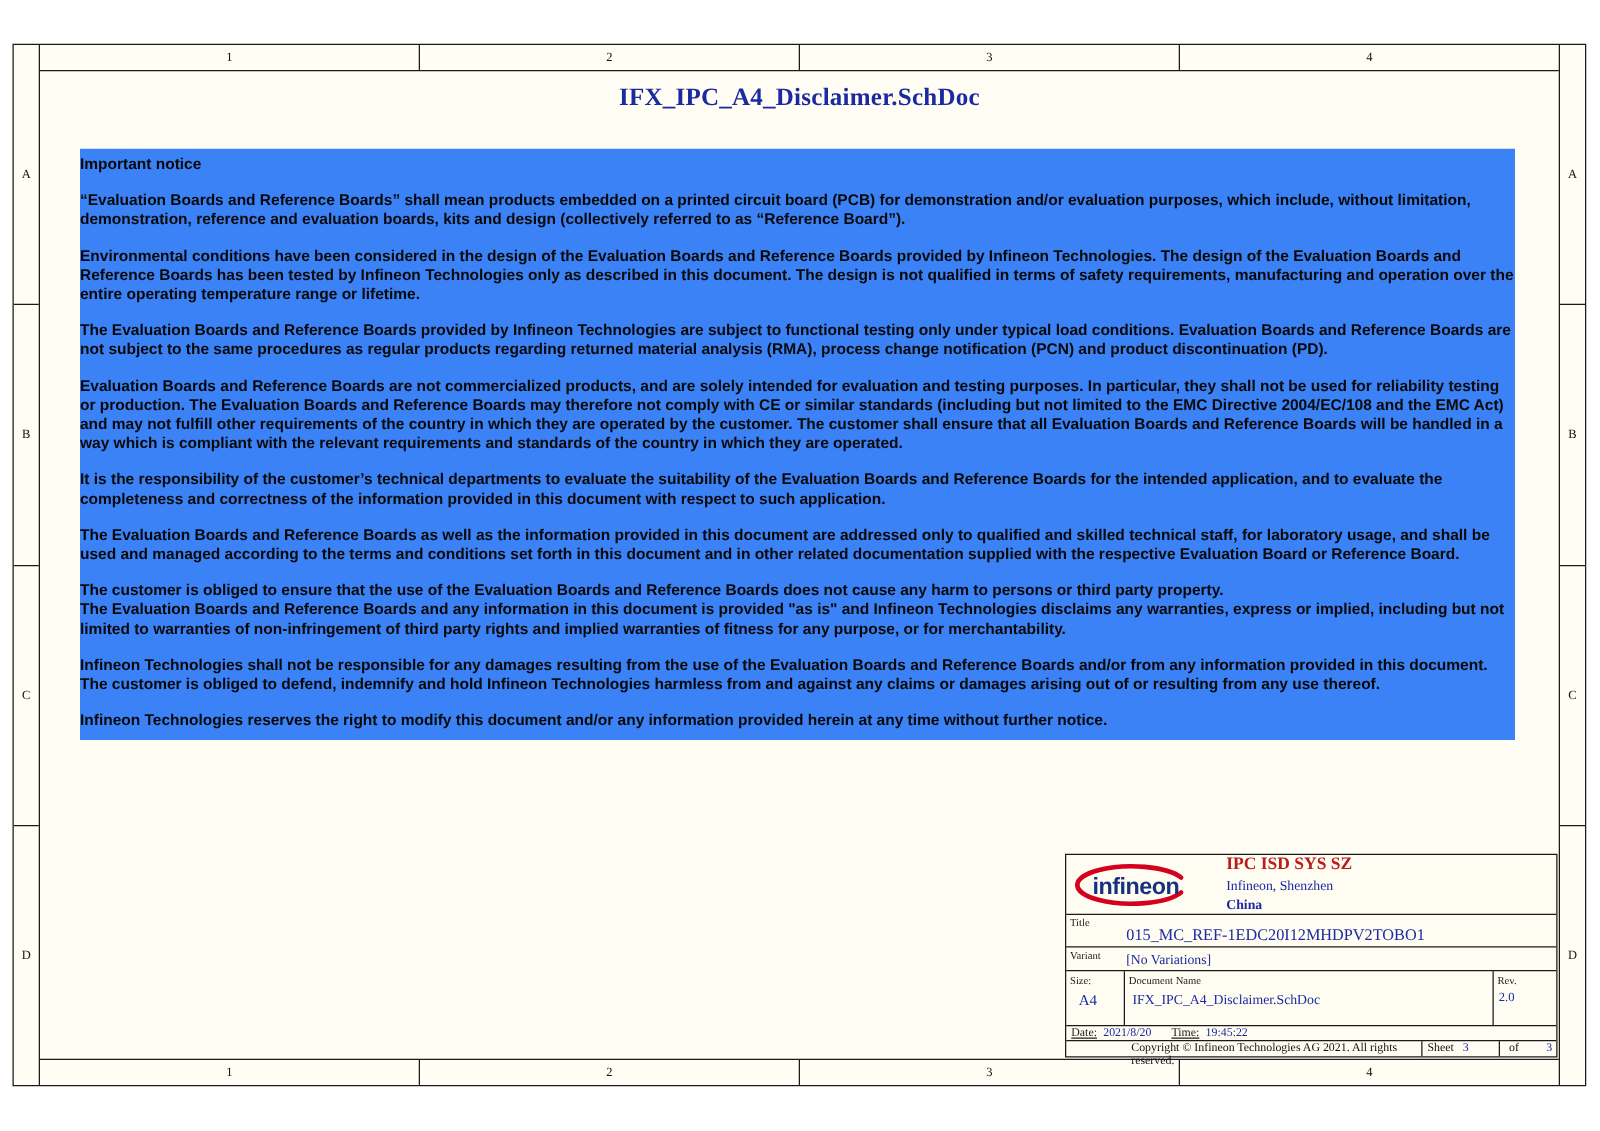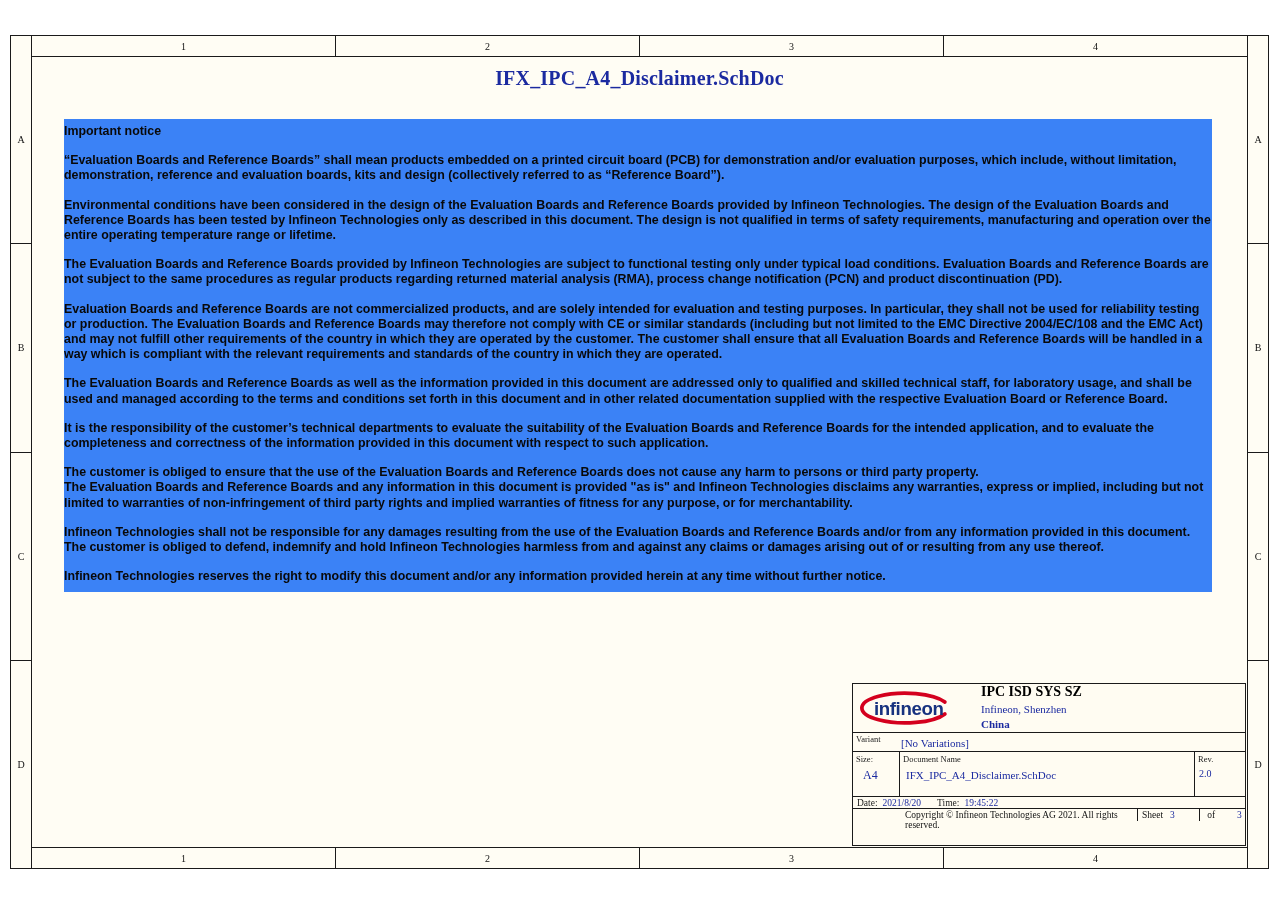--- a/index.html
+++ b/index.html
@@ -65,30 +65,30 @@
 
   .col { position: relative; height: 100%; }
   .col-size { width: 47px; border-right: 1px solid #1a1a1a; }
   .col-doc { flex: 1; border-right: 1px solid #1a1a1a; }
   .col-rev { width: 50px; }
   .col .lbl { position: absolute; top: 2px; left: 3px; }
   .col-size .val { position: absolute; top: 16px; left: 10px; font-size: 12px; }
   .col-doc .val { position: absolute; top: 17px; left: 6px; font-size: 11px; }
   .col-rev .val { position: absolute; top: 16px; left: 4px; font-size: 10px; }
 
-  .tb-date-row .lbl { font-size: 9.5px; }
+  .tb-date-row .lbl { font-size: 9.5px; text-decoration: underline; }
   .tb-date-row .val { margin-left: 5px; }
   .tb-date-row .time-lbl { margin-left: 16px; }
 
   .copy-text { flex: 1; padding: 1px 0 0 4px; margin-left: 48px; }
   .cell-sheet { width: 62px; border-left: 1px solid #1a1a1a; padding: 1px 0 0 4px; display: flex; gap: 7px; }
   .cell-of { width: 46px; border-left: 1px solid #1a1a1a; padding: 1px 0 0 4px; display: flex; gap: 22px; justify-content: center; }
 
   .org { margin-left: 10px; line-height: 1.2; }
-  .org1 { font-weight: bold; font-size: 14px; color: #000000; }
+  .org1 { font-weight: bold; font-size: 14px; color: #b91c1c; }
   .org2 { font-weight: normal; font-size: 11px; color: #1b2aa0; margin-top: 2px; }
   .org3 { font-weight: bold; font-size: 11px; color: #1b2aa0; margin-top: 2px; }
 
   .logo-svg { width: 112px; height: 40px; flex: 0 0 auto; }
 </style>
 </head>
 <body>
 
 <div class="page">
   <div class="sheet">
@@ -124,42 +124,46 @@
     <div class="content">
 
       <div class="sheet-title">IFX_IPC_A4_Disclaimer.SchDoc</div>
 
       <div class="notice">
         <p>Important notice</p>
         <p>“Evaluation Boards and Reference Boards” shall mean products embedded on a printed circuit board (PCB) for demonstration and/or evaluation purposes, which include, without limitation, demonstration, reference and evaluation boards, kits and design (collectively referred to as “Reference Board”).</p>
         <p>Environmental conditions have been considered in the design of the Evaluation Boards and Reference Boards provided by Infineon Technologies. The design of the Evaluation Boards and Reference Boards has been tested by Infineon Technologies only as described in this document. The design is not qualified in terms of safety requirements, manufacturing and operation over the entire operating temperature range or lifetime.</p>
         <p>The Evaluation Boards and Reference Boards provided by Infineon Technologies are subject to functional testing only under typical load conditions. Evaluation Boards and Reference Boards are not subject to the same procedures as regular products regarding returned material analysis (RMA), process change notification (PCN) and product discontinuation (PD).</p>
         <p>Evaluation Boards and Reference Boards are not commercialized products, and are solely intended for evaluation and testing purposes. In particular, they shall not be used for reliability testing or production. The Evaluation Boards and Reference Boards may therefore not comply with CE or similar standards (including but not limited to the EMC Directive 2004/EC/108 and the EMC Act) and may not fulfill other requirements of the country in which they are operated by the customer. The customer shall ensure that all Evaluation Boards and Reference Boards will be handled in a way which is compliant with the relevant requirements and standards of the country in which they are operated.</p>
+        <p>It is the responsibility of the customer’s technical departments to evaluate the suitability of the Evaluation Boards and Reference Boards for the intended application, and to evaluate the completeness and correctness of the information provided in this document with respect to such application.</p>
         <p>The Evaluation Boards and Reference Boards as well as the information provided in this document are addressed only to qualified and skilled technical staff, for laboratory usage, and shall be used and managed according to the terms and conditions set forth in this document and in other related documentation supplied with the respective Evaluation Board or Reference Board.</p>
-        <p>It is the responsibility of the customer’s technical departments to evaluate the suitability of the Evaluation Boards and Reference Boards for the intended application, and to evaluate the completeness and correctness of the information provided in this document with respect to such application.</p>
         <p>The customer is obliged to ensure that the use of the Evaluation Boards and Reference Boards does not cause any harm to persons or third party property.
 The Evaluation Boards and Reference Boards and any information in this document is provided "as is" and Infineon Technologies disclaims any warranties, express or implied, including but not limited to warranties of non-infringement of third party rights and implied warranties of fitness for any purpose, or for merchantability.</p>
         <p>Infineon Technologies shall not be responsible for any damages resulting from the use of the Evaluation Boards and Reference Boards and/or from any information provided in this document. The customer is obliged to defend, indemnify and hold Infineon Technologies harmless from and against any claims or damages arising out of or resulting from any use thereof.</p>
         <p>Infineon Technologies reserves the right to modify this document and/or any information provided herein at any time without further notice.</p>
       </div>
 
       <div class="tb">
 
         <div class="tb-row tb-logo-row">
           <svg class="logo-svg" viewBox="0 0 150 46" aria-hidden="true">
             <path d="M115 15 A58 20 0 1 0 115 31" fill="none" stroke="#d4001e" stroke-width="5" stroke-linecap="round"></path>
             <text x="20" y="33" font-family="Liberation Sans, sans-serif" font-size="25" font-weight="bold" fill="#17327f" letter-spacing="-0.5">infineon</text>
           </svg>
           <div class="org">
             <div class="org1">IPC ISD SYS SZ</div>
             <div class="org2">Infineon, Shenzhen</div>
             <div class="org3">China</div>
           </div>
         </div>
 
+        <div class="tb-row tb-title-row">
+          <span class="lbl">Title</span>
+          <span class="val">015_MC_REF-1EDC20I12MHDPV2TOBO1</span>
+        </div>
 
         <div class="tb-row tb-variant-row">
           <span class="lbl">Variant</span>
           <span class="val">[No Variations]</span>
         </div>
 
         <div class="tb-row tb-size-row">
           <div class="col col-size">
             <span class="lbl">Size:</span>
             <span class="val">A4</span>

